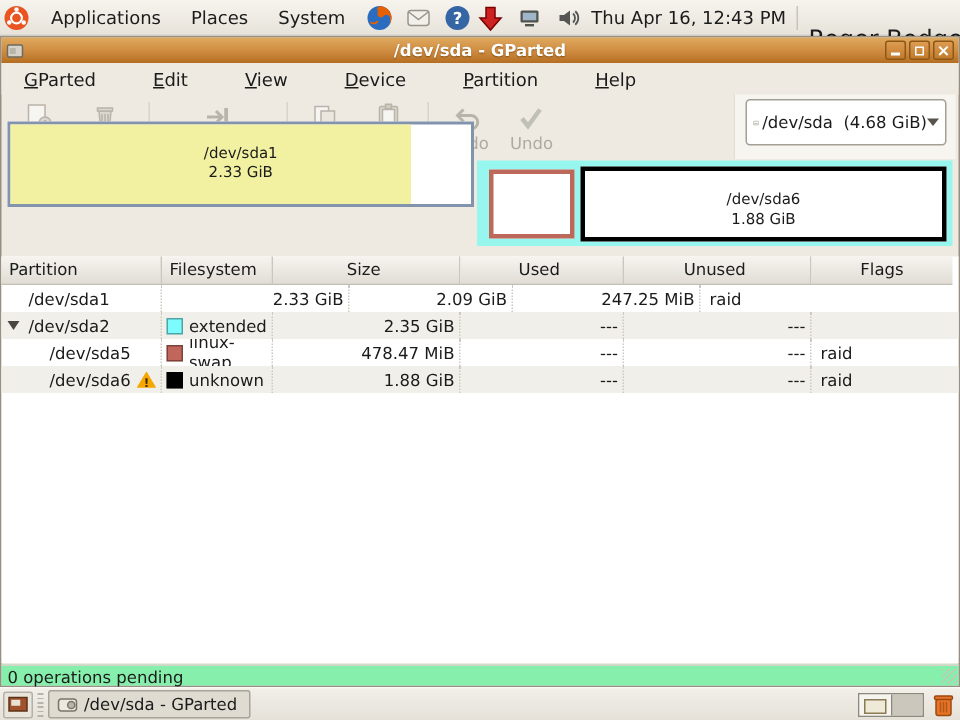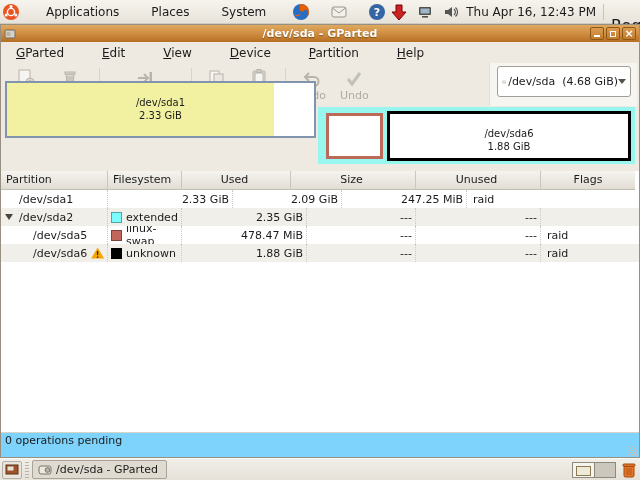--- a/index.html
+++ b/index.html
@@ -4,21 +4,21 @@
 <style>
   * { margin:0; padding:0; box-sizing:border-box; }
   html,body { width:640px; height:480px; }
   body { font-family:"DejaVu Sans","Liberation Sans",sans-serif; font-size:11px; color:#1b1b1b;
          background:#EFEAE1; position:relative; overflow:hidden; }
 
   
   .top-panel { position:absolute; left:0; top:0; width:640px; height:24px;
     background:linear-gradient(#F7F4EE,#E7E3DA); border-bottom:1px solid #CFCBC1;
     display:flex; align-items:center; }
-  .tp-left { display:flex; align-items:center; gap:16px; }
+  .tp-left { display:flex; align-items:center; gap:4px; }
   .tp-menu { font-size:12px; padding:3px 8px; cursor:default; }
   .tp-icon { width:18px; height:18px; margin:0 2px; display:inline-block; }
   .tp-right { margin-left:auto; display:flex; align-items:center; gap:4px; padding-right:4px; }
   .tp-sep { width:1px; height:16px; background:#C9C4BA; margin:0 3px; }
   .clock { font-size:12px; white-space:nowrap; }
   .user { font-size:16px; white-space:nowrap;margin-top:28px; }
 
   
   .window { position:absolute; left:0; top:24px; width:640px; height:434px;
     background:#EFEAE1; border:1px solid #978F82; }
@@ -89,22 +89,22 @@
   .pname.child { padding-left:32px; }
   .expander { position:absolute; margin-left:4px; width:0; height:0;
     border-left:4px solid transparent; border-right:4px solid transparent; border-top:6px solid #4a463f; }
   .warn { position:relative; width:13px; height:11px; margin-left:4px;
     background:#F7A600; clip-path:polygon(50% 0,100% 100%,0 100%); flex:none; }
   .warn::after { content:"!"; position:absolute; left:0; right:0; bottom:-1px; text-align:center;
     font-size:8px; font-weight:bold; color:#3a2a00; }
   .swatch { width:11px; height:11px; margin:0 4px 0 3px; border:1px solid rgba(0,0,0,.35); flex:none; }
 
   
-  .statusbar { position:absolute; left:0; bottom:0; width:100%; height:25px;
-    background:#7dd3fc; border-top:1px solid #D8D3C9; font-size:11px; padding:1px 0 0 4px; }
+  .statusbar { position:absolute; left:0; bottom:0; width:100%; height:14px;
+    background:#86efac; border-top:1px solid #D8D3C9; font-size:11px; padding:1px 0 0 4px; }
   .grip { position:absolute; right:1px; bottom:1px; width:10px; height:10px;
     background:repeating-linear-gradient(135deg,#C9C4BA 0 1px,transparent 1px 3px); }
 
   
   .taskbar { position:absolute; left:0; top:458px; width:640px; height:22px;
     background:linear-gradient(#F2EFE9,#E5E1D8); border-top:1px solid #FBF9F5;
     display:flex; align-items:center; }
   .show-desktop { width:20px; height:18px; margin-left:2px; border:1px solid #B5B0A6;
     border-radius:2px; background:#E9E5DD; display:flex; align-items:center; justify-content:center; }
   .tb-handle { width:4px; height:16px; margin:0 3px;
@@ -304,22 +304,22 @@
           <div>1.88 GiB</div>
         </div>
       </div>
     </div>
   </div>
 
   <div class="table-area">
     <div class="thead">
       <div class="th left c1">Partition</div>
       <div class="th left c2">Filesystem</div>
+      <div class="th c3" style="justify-content:center;text-align:center;">Size</div>
       <div class="th c4" style="justify-content:center;text-align:center;">Used</div>
-      <div class="th c3" style="justify-content:center;text-align:center;">Size</div>
       <div class="th c5" style="justify-content:center;text-align:center;">Unused</div>
       <div class="th c6" style="text-align:center;padding-left:0;">Flags</div>
     </div>
 
     <div class="row">
       <div class="cell c1">
           <span class="pname">/dev/sda1</span>
         </div>
       <div class="cell c3">2.33 GiB</div>
       <div class="cell c4">2.09 GiB</div>

